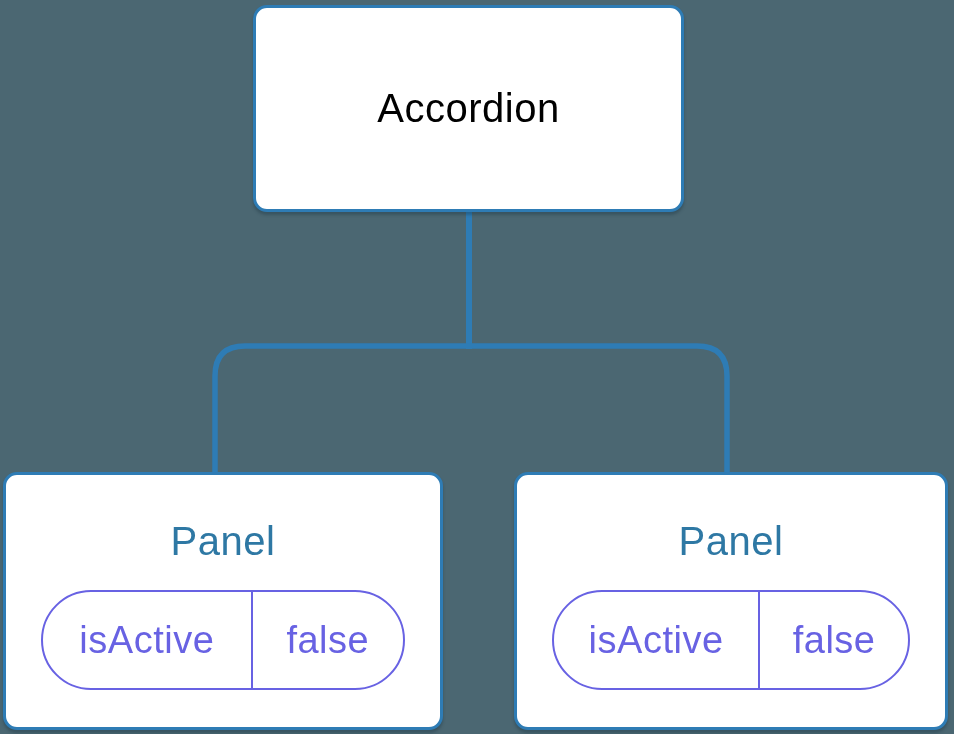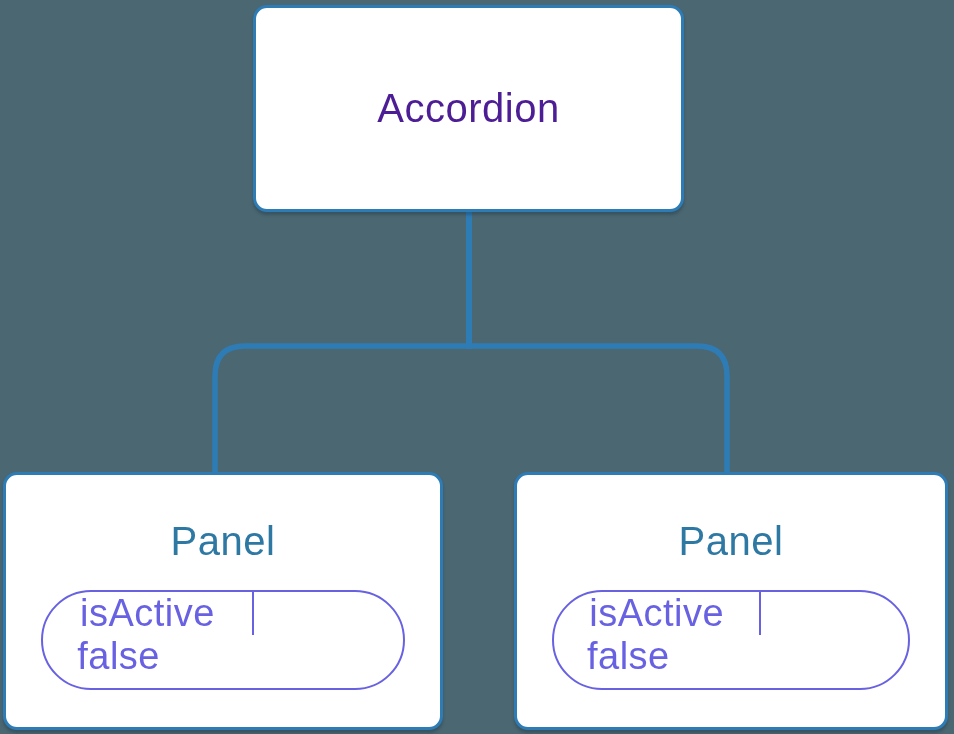--- a/index.html
+++ b/index.html
@@ -34,21 +34,21 @@
   .node-root {
     left: 253px;
     top: 5px;
     width: 431px;
     height: 207px;
     display: flex;
     align-items: center;
     justify-content: center;
   }
   .node-title {
-    color: #4c1d95;
+    color: #000000;
     font-size: 40px;
     font-weight: 500;
     letter-spacing: 0.5px;
     white-space: nowrap;
     text-align: center;
   }
   .node-panel {
     top: 472px;
     height: 258px;
   }
@@ -77,21 +77,20 @@
     left: 35px;
     right: 35px;
     top: 115px;
     height: 100px;
     border: 2.5px solid #6862E3;
     border-radius: 60px;
     box-sizing: border-box;
     display: flex;
     align-items: stretch;
     background: #FFFFFF;
-    flex-direction: column;
   }
   .pill-cell {
     display: flex;
     align-items: center;
     justify-content: center;
     color: #6862E3;
     font-size: 38px;
     letter-spacing: 0.5px;
     white-space: nowrap;
   }

